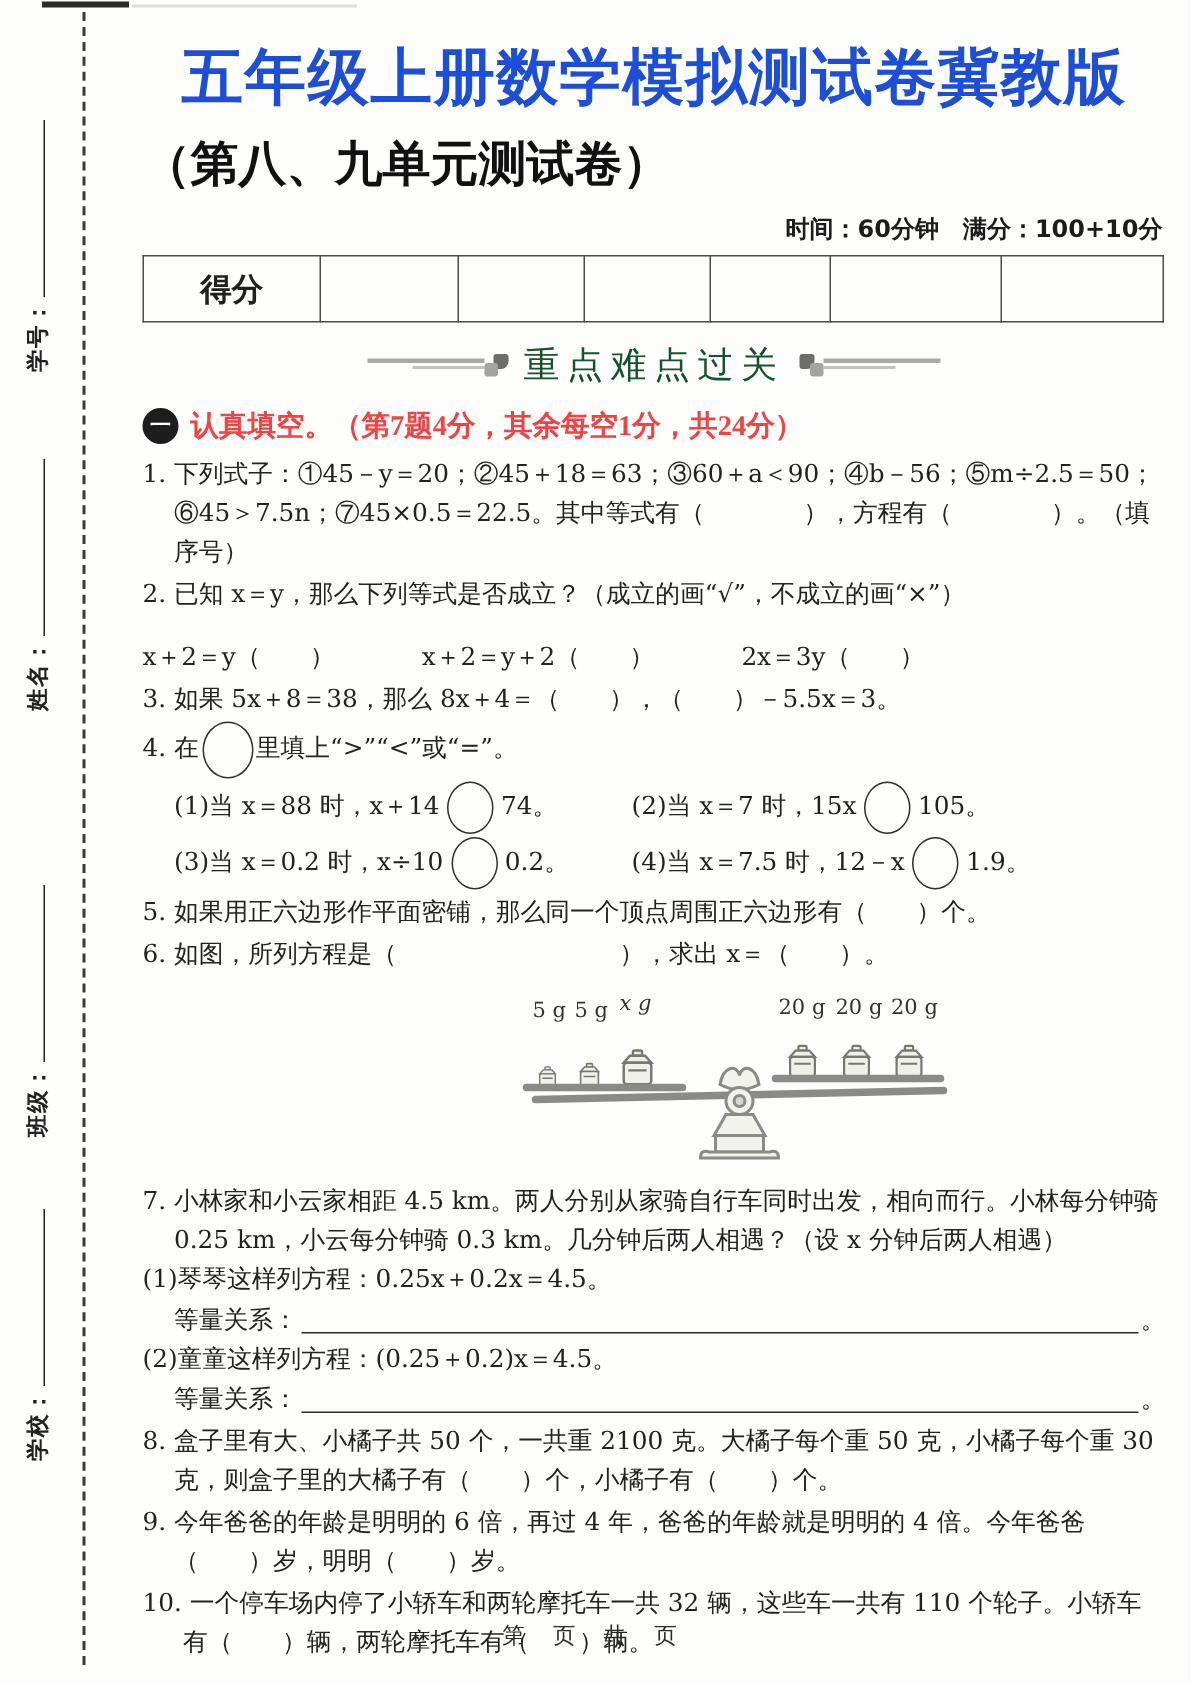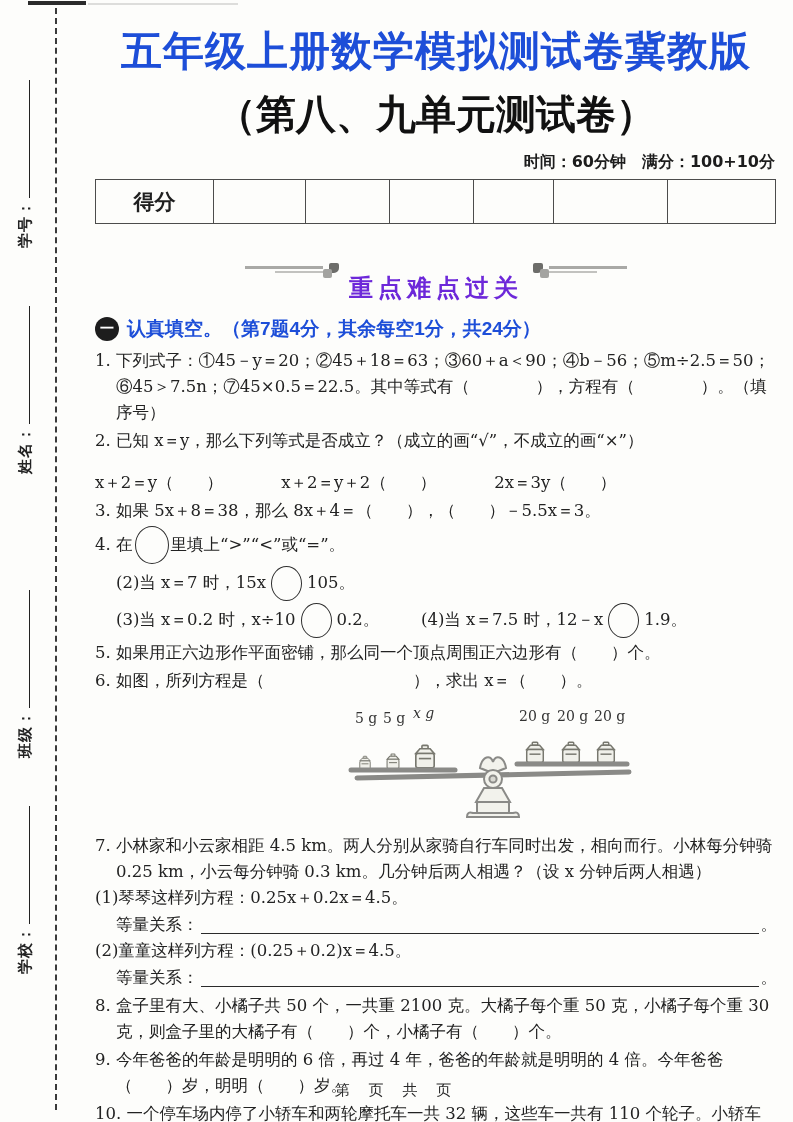--- a/index.html
+++ b/index.html
@@ -19,59 +19,59 @@
   }
   .side-field .blank{display:inline-block;width:118px;border-bottom:1.6px solid #222;height:12px;margin-left:2px;}
   #sf-xuehao{top:248px}#sf-xingming{top:474px}#sf-banji{top:758px}#sf-xuexiao{top:974px}
   
   .main{position:absolute;left:95px;top:0;width:682px;}
   .title{
     margin-top:28px;text-align:center;font-family:"DejaVu Sans","Liberation Sans",sans-serif;
     font-size:41px;font-weight:900;letter-spacing:1px;color:#1d4ed8;line-height:1.15;
   }
   .subtitle{
-    margin-top:17px;text-align:center;font-family:"DejaVu Sans","Liberation Sans",sans-serif;
-    font-size:40px;font-weight:900;color:#111;line-height:1.1;
+    margin-top:17px;text-align:left;font-family:"DejaVu Sans","Liberation Sans",sans-serif;
+    font-size:32px;font-weight:900;color:#111;line-height:1.1;
   }
   .meta{
     margin-top:16px;text-align:right;font-family:"DejaVu Sans","Liberation Sans",sans-serif;
     font-size:16px;font-weight:bold;color:#1c1c1c;padding-right:2px;
   }
   
   table.score{border-collapse:collapse;width:680px;margin-top:6px;table-layout:fixed;}
   table.score td{
     border:1.6px solid #4c4c4c;text-align:center;vertical-align:middle;
     font-family:"DejaVu Sans","Liberation Sans",sans-serif;font-size:21px;font-weight:bold;color:#202020;
   }
   table.score tr.hdr td{height:37px;}
   table.score tr.blankrow td{height:41px;}
   
   .banner{margin-top:12px;display:flex;align-items:center;justify-content:center;gap:8px;}
   .banner-text{
-    font-family:"DejaVu Sans","Liberation Sans",sans-serif;font-size:24px;font-weight:700;
-    color:#6d28d9;letter-spacing:5px;margin-top:36px;
+    font-family:"DejaVu Sans","Liberation Sans",sans-serif;font-size:24px;font-weight:400;
+    color:#14532d;letter-spacing:5px;
   }
   .deco{position:relative;width:96px;height:22px;}
   .deco .l1{position:absolute;top:7px;height:2.5px;background:#a9a9a6;width:78px;}
   .deco .l2{position:absolute;top:12px;height:2px;background:#c2c2bf;width:48px;}
   .deco .b1{position:absolute;width:10px;height:10px;border-radius:2px 2px 5px 2px;background:#6d6d6a;}
   .deco .b2{position:absolute;width:9px;height:9px;border-radius:2px;background:#a3a3a0;}
   .deco.left .l1{left:0}.deco.left .l2{left:30px}
   .deco.left .b1{right:2px;top:4px}.deco.left .b2{right:9px;top:10px}
   .deco.right .l1{right:0}.deco.right .l2{right:30px}
   .deco.right .b1{left:2px;top:4px}.deco.right .b2{left:9px;top:10px}
   
   .section-h{margin-top:12px;display:flex;align-items:center;gap:8px;}
   .sec-icon{
     width:24px;height:24px;border-radius:50%;background:#1d1d1d;color:#fff;flex:0 0 24px;
     display:flex;align-items:center;justify-content:center;
     font-family:"DejaVu Sans","Liberation Sans",sans-serif;font-size:14px;font-weight:bold;
   }
   .sec-title{
-    font-family:Liberation Sans, sans-serif;font-size:19px;font-weight:900;color:#1d4ed8;
+    font-family:Liberation Serif, serif;font-size:19px;font-weight:900;color:#ef4444;
   }
   
   .qs{margin-top:6px;font-size:16.5px;line-height:26px;color:#222;}
   .q{margin:2px 0;padding-left:21px;text-indent:-21px;}
   .qnum{font-weight:normal;}
   .row-flex{display:flex;}
   .eqrow{gap:58px;margin-top:1px;}
   .circ{
     display:inline-block;width:29px;height:33px;border:1.6px solid #2e2e2e;border-radius:50%;
     vertical-align:middle;margin:0 5px;text-indent:0;
@@ -171,20 +171,21 @@
         <span>x＋2＝y（　　）</span>
         <span>x＋2＝y＋2（　　）</span>
         <span>2x＝3y（　　）</span>
       </div>
 
       <p class="q"><span class="qnum">3.</span> <span>如果 5x＋8＝38，那么 8x＋4＝（　　），（　　）－5.5x＝3。</span></p>
 
       <p class="q"><span class="qnum">4.</span> <span>在</span><span class="circ big"></span><span>里填上“&gt;”“&lt;”或“=”。</span></p>
 
       <div class="q4row">
+        <span class="cell1"><span>(1)当 x＝88 时，x＋14</span><span class="circ"></span><span>74。</span></span>
         <span><span>(2)当 x＝7 时，15x</span><span class="circ"></span><span>105。</span></span>
       </div>
       <div class="q4row">
         <span class="cell1"><span>(3)当 x＝0.2 时，x÷10</span><span class="circ"></span><span>0.2。</span></span>
         <span><span>(4)当 x＝7.5 时，12－x</span><span class="circ"></span><span>1.9。</span></span>
       </div>
 
       <p class="q"><span class="qnum">5.</span> <span>如果用正六边形作平面密铺，那么同一个顶点周围正六边形有（　　）个。</span></p>
 
       <p class="q" style="margin-bottom:13px"><span class="qnum">6.</span> <span>如图，所列方程是（　　　　　　　　　），求出 x＝（　　）。</span></p>

